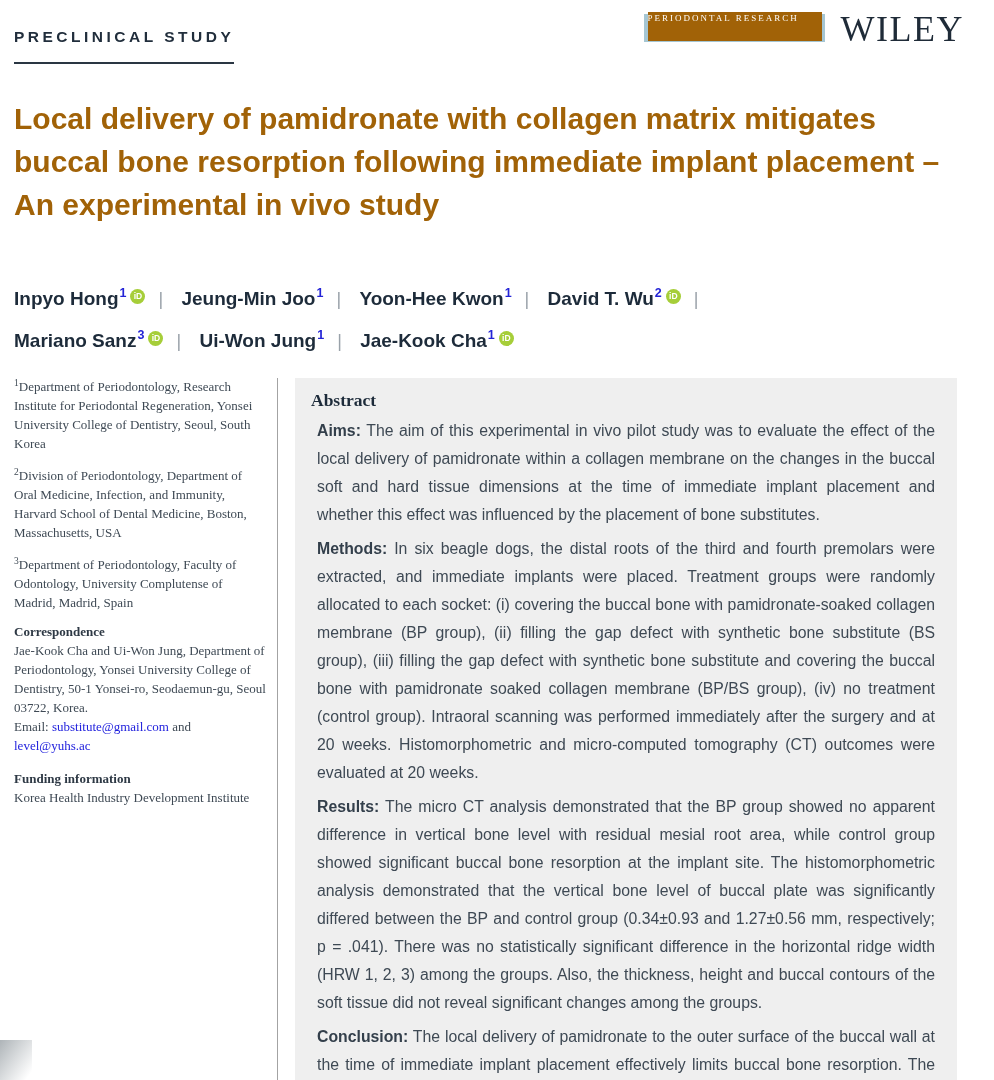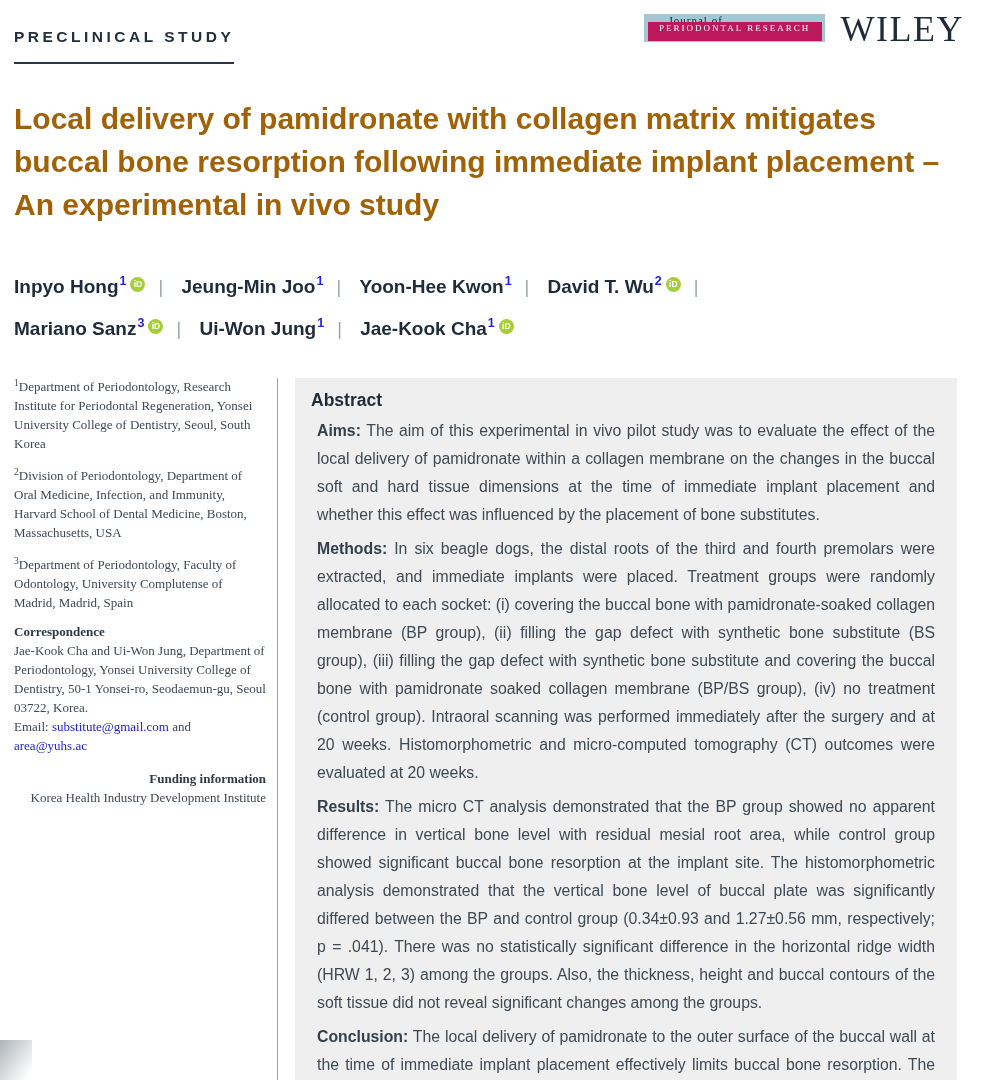--- a/index.html
+++ b/index.html
@@ -15,38 +15,38 @@
     font-size:15.5px; font-weight:700; letter-spacing:3.5px; color:#212e3c;
     padding-bottom:16px; border-bottom:2.5px solid #2a3643;
   }
   .logo-group { position:absolute; top:14px; right:30px; display:flex; align-items:flex-start; }
   .journal-logo { width:181px; height:28px; background:#a5c6d3; position:relative; }
   .logo-line1 {
     font-family:"Liberation Serif", serif; font-size:11px; color:#16222c;
     padding:1px 0 0 25px; letter-spacing:1px; line-height:11px;
   }
   .logo-line2 {
-    position:absolute; left:4px; right:3px; bottom:1px; height:19px; background:#be185d;
+    position:absolute; left:4px; right:3px; bottom:1px; height:29px; background:#a16207;
     color:#ffffff; font-family:"Liberation Serif", serif; font-size:9px;
-    letter-spacing:2px; text-align:center; line-height:13px; white-space:nowrap; overflow:hidden;
+    letter-spacing:2px; text-align:left; line-height:13px; white-space:nowrap; overflow:hidden;
   }
   .wiley {
     margin-left:16px; font-family:"Liberation Serif", serif; font-size:36px; line-height:30px;
     color:#1f2b38; letter-spacing:1.5px; font-weight:400;
   }
 
   
   .title {
     position:absolute; left:14px; top:97px; width:928px; margin:0;
     font-size:30px; line-height:43px; font-weight:700; color:#a16207;
   }
 
   
   .authors {
-    position:absolute; left:14px; top:263px; width:800px;
+    position:absolute; left:14px; top:275px; width:800px;
     font-size:19px; font-weight:700; color:#1d2b3a; line-height:36px;
   }
   .author { display:inline-block; white-space:nowrap; }
   .author-sup { color:#2323d6; font-size:12.5px; vertical-align:8px; font-weight:700; margin-left:1px; }
   .orcid {
     display:inline-block; width:15px; height:15px; border-radius:50%;
     background:#a6ce39; color:#ffffff; font-size:8.5px; font-weight:700;
     text-align:center; line-height:15px; vertical-align:6px; margin-left:4px; letter-spacing:0;
   }
   .pipe { color:#99a1a9; font-weight:400; margin:0 13px; font-size:18px; }
@@ -54,32 +54,32 @@
   
   .left-col {
     position:absolute; left:14px; top:374px; width:252px;
     font-size:13px; line-height:19px; color:#3e4954;font-family:Liberation Serif, serif;
   }
   .aff { margin:0 0 10px 0; }
   .aff-sup { font-size:9.5px; vertical-align:5px; }
   .side-heading { font-weight:700; color:#2e3945; margin:0; }
   .side-body { margin:0; }
   .corr { margin-top:7px; }
-  .funding { margin-top:14px;text-align:right; }
+  .funding { margin-top:14px; }
   .email { color:#2222dd; text-decoration:none; cursor:pointer; }
 
   
   .vrule { position:absolute; left:277px; top:378px; bottom:0; width:1px; background:#a3a3a3; }
 
   
   .abstract-box {
     position:absolute; left:295px; top:378px; width:662px; height:720px;
     background:#efefef; padding:12px 16px 0 16px;
   }
-  .abstract-heading { font-size:17.5px; color:#1d2b3a; margin:0 0 6px 0; font-weight:700; }
+  .abstract-heading { font-size:17.5px; color:#1d2b3a; margin:0 0 6px 0; font-weight:700;font-family:Liberation Serif, serif; }
   .abs-p { margin:6px; font-size:15.8px; line-height:28px; color:#3e4954; text-align:justify; }
   .abs-label { font-weight:700; color:#333f4b; }
 
   
   .corner-shadow {
     position:absolute; left:0; bottom:0; width:32px; height:40px;
     background:linear-gradient(125deg, #aeb4b8 0%, #d7dadc 45%, rgba(255,255,255,0) 90%);
   }
 </style>
 </head>
@@ -122,21 +122,21 @@
 
         <p class="aff"><span class="aff-sup">1</span><span>Department of Periodontology, Research Institute for Periodontal Regeneration, Yonsei University College of Dentistry, Seoul, South Korea</span></p>
 
         <p class="aff"><span class="aff-sup">2</span><span>Division of Periodontology, Department of Oral Medicine, Infection, and Immunity, Harvard School of Dental Medicine, Boston, Massachusetts, USA</span></p>
 
         <p class="aff"><span class="aff-sup">3</span><span>Department of Periodontology, Faculty of Odontology, University Complutense of Madrid, Madrid, Spain</span></p>
       </div>
 
     <div class="corr">
       <p class="side-heading">Correspondence</p>
-      <p class="side-body"><span>Jae-Kook Cha and Ui-Won Jung, Department of Periodontology, Yonsei University College of Dentistry, 50-1 Yonsei-ro, Seodaemun-gu, Seoul 03722, Korea.</span><br><span>Email: </span><a class="email">substitute@gmail.com</a><span> and </span><a class="email">area@yuhs.ac</a></p>
+      <p class="side-body"><span>Jae-Kook Cha and Ui-Won Jung, Department of Periodontology, Yonsei University College of Dentistry, 50-1 Yonsei-ro, Seodaemun-gu, Seoul 03722, Korea.</span><br><span>Email: </span><a class="email">substitute@gmail.com</a><span> and </span><a class="email">level@yuhs.ac</a></p>
     </div>
 
     <div class="funding">
       <p class="side-heading">Funding information</p>
       <p class="side-body">Korea Health Industry Development Institute</p>
     </div>
   </div>
 
   <div class="vrule"></div>
 

